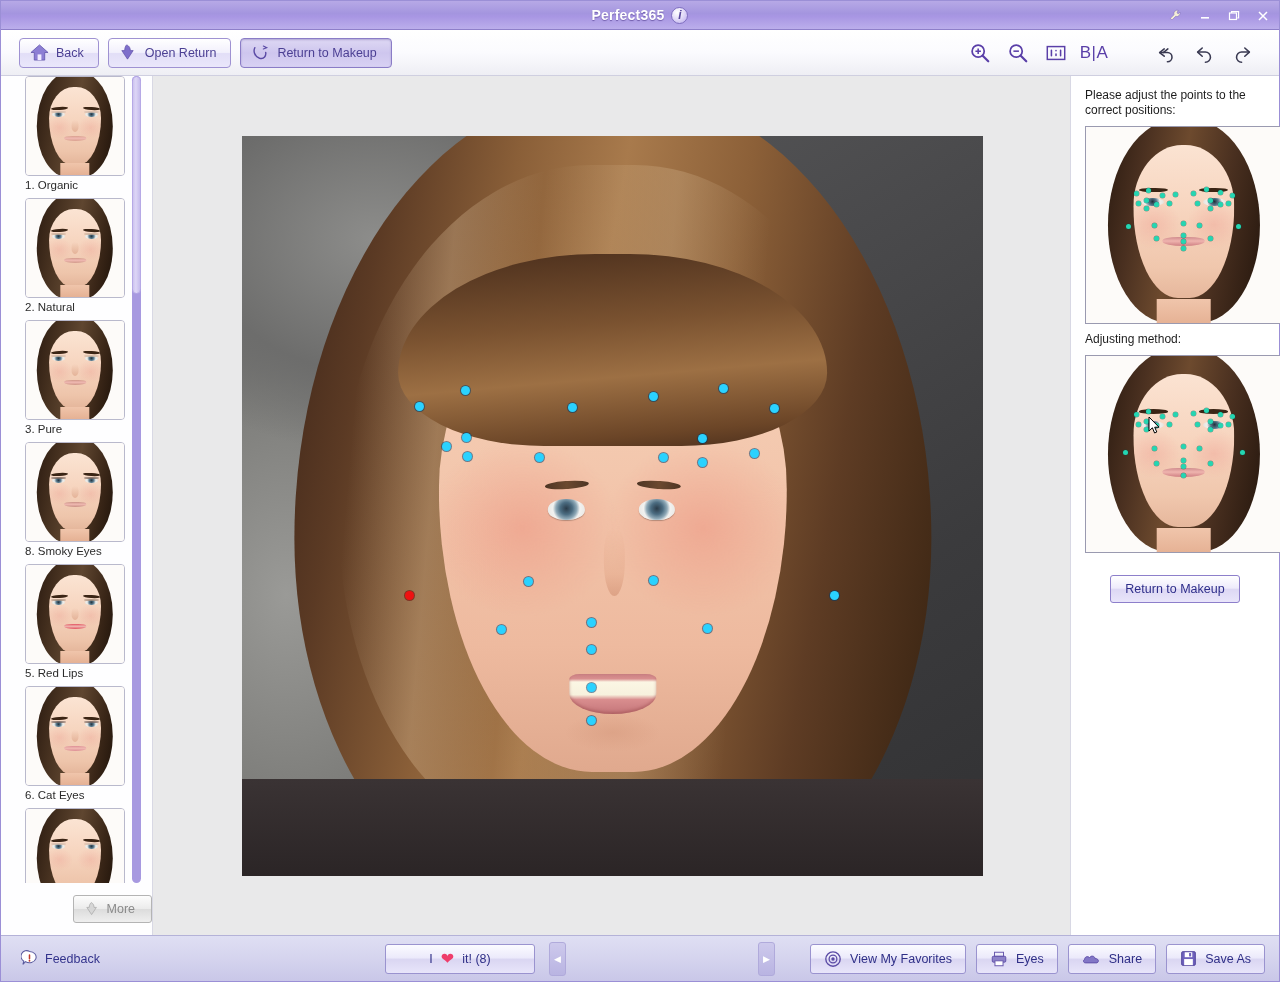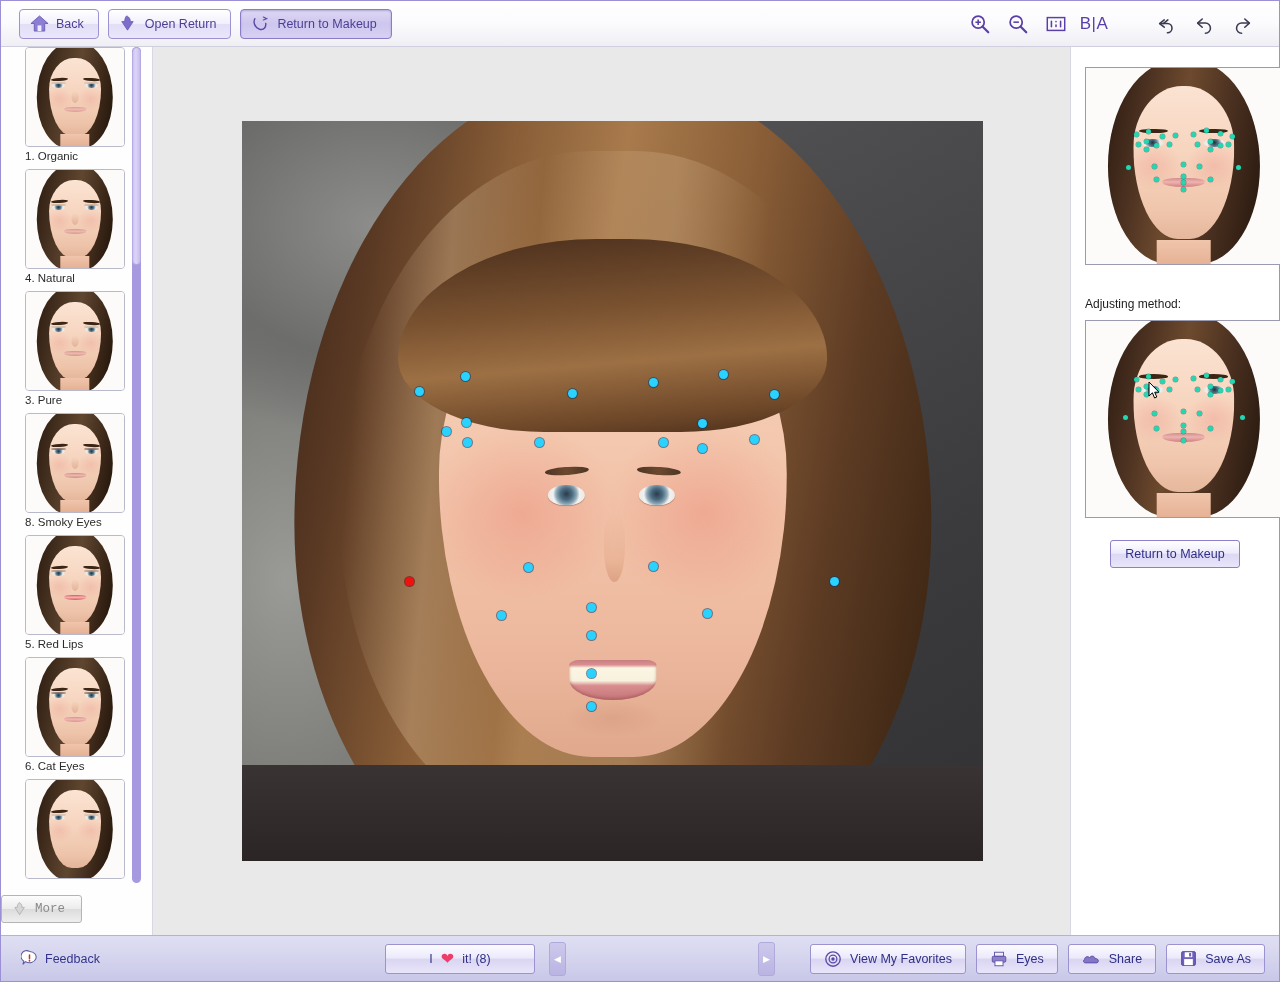--- a/index.html
+++ b/index.html
@@ -136,23 +136,22 @@
     background: #a799e0; border-radius: 5px;
   }
   #looks-sb-thumb {
     position: absolute; top: 0; left: 0; width: 9px; height: 218px;
     background: linear-gradient(90deg,#cdc3ef 0%, #ddd6f6 40%, #c5bbec 100%);
     border-radius: 5px; border: 1px solid #b6a9e6;
     cursor: pointer;
   }
   #more-bar {
     flex: 0 0 52px;
-    display:flex; align-items:center; justify-content:flex-start;
+    display:flex; align-items:center; justify-content:flex-end;
     background:#fefeff;
-    font-family:Liberation Mono, monospace;
   }
   #more-btn {
     display:flex; align-items:center; gap:7px;
     height: 28px; padding: 0 16px 0 10px;
     border: 1px solid #b4b4b4; border-radius: 3px;
     background: linear-gradient(180deg,#fdfdfd 0%, #ebebeb 50%, #dcdcdc 51%, #efefef 100%);
     color: #8a8a8a; font-size: 12.5px;
     cursor: pointer;
   }
 
@@ -359,20 +358,49 @@
   #bb-right { position:absolute; right: 14px; display:flex; align-items:center; gap: 10px; }
   .heart { color:#ef3d6b; font-size:16px; line-height:1; }
 
   .ico-svg { display:block; }
 </style>
 </head>
 <body>
 
 <div id="app">
 
+  <div id="titlebar">
+    <div class="title-center">
+      <span class="title-text">Perfect365</span>
+      <span class="info-badge">i</span>
+    </div>
+    <div id="win-controls">
+      <span class="win-btn">
+        <svg class="ico-svg" width="14" height="14" viewBox="0 0 16 16" aria-hidden="true">
+          <path d="M10.6 1.5a4 4 0 0 0-4.9 5.1L1.6 10.7l1.8 1.8 4.1-4.1a4 4 0 0 0 5.1-4.9l-2.1 2.1-1.4-1.4z" fill="#f4efd6" stroke="#7a6ab4" stroke-width=".6"></path>
+        </svg>
+      </span>
+      <span class="win-btn">
+        <svg class="ico-svg" width="12" height="12" viewBox="0 0 12 12">
+            <rect x="2" y="7" width="8" height="1.6" fill="#ffffff"></rect>
+          </svg>
+      </span>
+      <span class="win-btn">
+        <svg class="ico-svg" width="12" height="12" viewBox="0 0 12 12">
+          <rect x="1.5" y="3" width="7" height="6.5" fill="none" stroke="#ffffff" stroke-width="1.2"></rect>
+          <path d="M3.6 3V1.6h7v6.4H9.2" fill="none" stroke="#ffffff" stroke-width="1.2"></path>
+        </svg>
+      </span>
+      <span class="win-btn">
+        <svg class="ico-svg" width="12" height="12" viewBox="0 0 12 12">
+          <path d="M2 2 L10 10 M10 2 L2 10" stroke="#ffffff" stroke-width="1.5" fill="none"></path>
+        </svg>
+      </span>
+    </div>
+  </div>
 
   <div id="toolbar">
     <div class="tb-left">
 
       <div class="tbtn">
         <span class="ico">
           <svg class="ico-svg" width="19" height="19" viewBox="0 0 20 20">
             <path d="M10 2 L19 10 H15.5 V18 H4.5 V10 H1 Z" fill="#8c7ed4" stroke="#5d4fa8" stroke-width=".8"></path>
             <rect x="8" y="12" width="4" height="6" fill="#efeaff"></rect>
           </svg>
@@ -478,21 +506,21 @@
                 <div style="position:absolute;left:25%;top:31%;width:17%;height:3%;border-radius:50%;background:#3b2515;transform:rotate(-4deg)"></div>
                 <div style="position:absolute;left:58%;top:31%;width:17%;height:3%;border-radius:50%;background:#3b2515;transform:rotate(4deg)"></div>
                 <div style="position:absolute;left:27%;top:36%;width:13%;height:4.5%;border-radius:50%;background:radial-gradient(circle at 50% 45%,#20303c,#5c7d90 32%,#f0efeb 62%,#e3e1dc)"></div>
                 <div style="position:absolute;left:60%;top:36%;width:13%;height:4.5%;border-radius:50%;background:radial-gradient(circle at 50% 45%,#20303c,#5c7d90 32%,#f0efeb 62%,#e3e1dc)"></div>
                 <div style="position:absolute;left:26%;top:34.5%;width:15%;height:2.2%;border-radius:50%;opacity:.75;background:#c3a894"></div>
                 <div style="position:absolute;left:59%;top:34.5%;width:15%;height:2.2%;border-radius:50%;opacity:.75;background:#c3a894"></div>
                 <div style="position:absolute;left:50%;top:44%;transform:translateX(-50%);width:7%;height:12%;border-radius:40% 40% 50% 50%;background:linear-gradient(180deg,rgba(220,160,130,0),rgba(210,145,115,.45))"></div>
                 <div style="position:absolute;left:50%;top:60%;transform:translateX(-50%);width:22%;height:5%;border-radius:40% 40% 55% 55%;background:linear-gradient(180deg,#d29a8b,#f0b9b2 45%,#d29a8b)"></div>
                 <div style="position:absolute;left:50%;bottom:0;transform:translateX(-50%);width:30%;height:12%;background:linear-gradient(180deg,#f0c5ab,#e5b194)"></div>
               </div>
-              <div class="look-label">4. Natural</div>
+              <div class="look-label">2. Natural</div>
             </div>
             <div class="look-item">
               <div class="thumb-frame">
                 <div style="position:absolute;inset:0;background:#fdfbf9"></div>
                 <div style="position:absolute;left:50%;top:-6%;width:78%;height:108%;transform:translateX(-50%);border-radius:46% 46% 40% 40% / 52% 52% 48% 48%;background:linear-gradient(100deg,#2a1a10,#45301f 25%,#5f4630 50%,#3b2718 78%,#1f130a);"></div>
                 <div style="position:absolute;left:50%;top:10%;width:53%;height:80%;transform:translateX(-50%);border-radius:48% 48% 44% 44% / 40% 40% 60% 60%;background:radial-gradient(ellipse 36% 20% at 20% 52%,rgba(235,150,140,.30),rgba(235,150,140,0) 72%),radial-gradient(ellipse 36% 20% at 80% 52%,rgba(235,150,140,.30),rgba(235,150,140,0) 72%),linear-gradient(180deg,#fbe4d3,#f6d4be 45%,#eec5ab 82%,#e4b59a);"></div>
                 <div style="position:absolute;left:25%;top:31%;width:17%;height:3%;border-radius:50%;background:#3b2515;transform:rotate(-4deg)"></div>
                 <div style="position:absolute;left:58%;top:31%;width:17%;height:3%;border-radius:50%;background:#3b2515;transform:rotate(4deg)"></div>
                 <div style="position:absolute;left:27%;top:36%;width:13%;height:4.5%;border-radius:50%;background:radial-gradient(circle at 50% 45%,#20303c,#5c7d90 32%,#f0efeb 62%,#e3e1dc)"></div>
                 <div style="position:absolute;left:60%;top:36%;width:13%;height:4.5%;border-radius:50%;background:radial-gradient(circle at 50% 45%,#20303c,#5c7d90 32%,#f0efeb 62%,#e3e1dc)"></div>
@@ -625,20 +653,21 @@
             <div class="fp" style="left: 47.2%; top: 65.8%;"></div>
             <div class="fp" style="left: 62.8%; top: 66.6%;"></div>
             <div class="fp" style="left: 47.2%; top: 69.5%;"></div>
             <div class="fp" style="left: 47.2%; top: 74.6%;"></div>
             <div class="fp" style="left: 47.2%; top: 79.1%;"></div>
           </div>
       </div>
     </div>
 
     <div id="rightpanel">
+      <div class="rp-label">Please adjust the points to the correct positions:</div>
 
       <div class="rp-frame">
         <div class="mini">
           <div class="mini-hair"></div>
           <div class="mini-face"></div>
           <div class="mini-brow" style="left:27%;top:31%"></div>
           <div class="mini-brow" style="left:58%;top:31%"></div>
           <div class="mini-eye" style="left:28%;top:36%"></div>
           <div class="mini-eye" style="left:60%;top:36%"></div>
           <div class="mini-mouth" style="top:56%"></div>
@@ -669,21 +698,21 @@
               <div class="gp" style="left: 78%; top: 51%;"></div>
               <div class="gp" style="left: 36%; top: 57%;"></div>
               <div class="gp" style="left: 50%; top: 55.5%;"></div>
               <div class="gp" style="left: 64%; top: 57%;"></div>
               <div class="gp" style="left: 50%; top: 58.5%;"></div>
               <div class="gp" style="left: 50%; top: 62%;"></div>
             </div>
         </div>
       </div>
 
-      <div class="rp-label" style="margin-top:32px">Adjusting method:</div>
+      <div class="rp-label" style="margin-top:8px">Adjusting method:</div>
 
       <div class="rp-frame second">
         <div class="mini">
           <div class="mini-hair"></div>
           <div class="mini-face"></div>
           <div class="mini-brow" style="left:27%;top:27%"></div>
           <div class="mini-brow" style="left:58%;top:27%"></div>
           <div class="mini-eye" style="left:28%;top:33%"></div>
           <div class="mini-eye" style="left:60%;top:33%"></div>
           <div class="mini-mouth" style="top:57%"></div>

